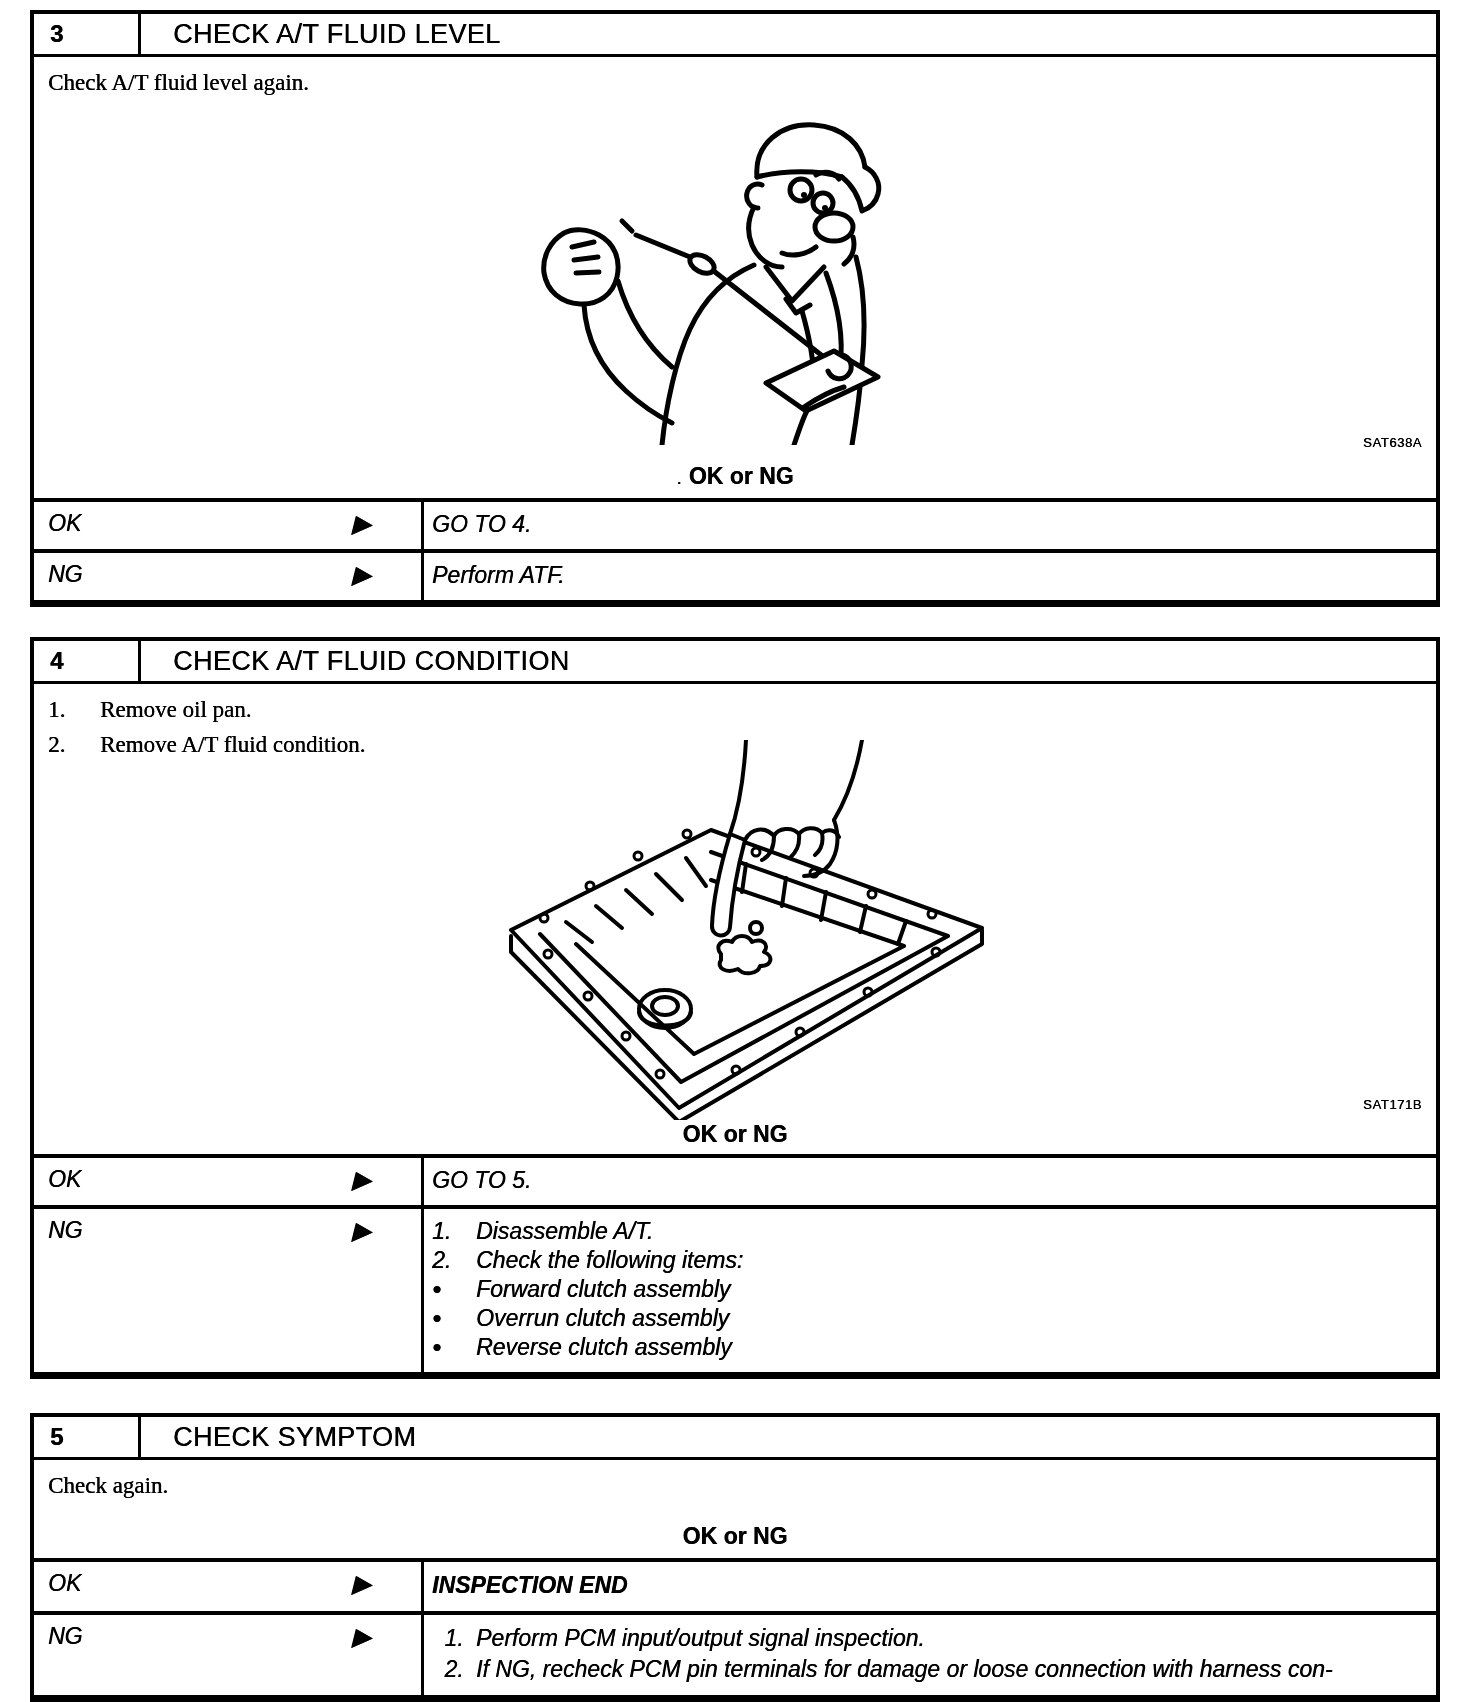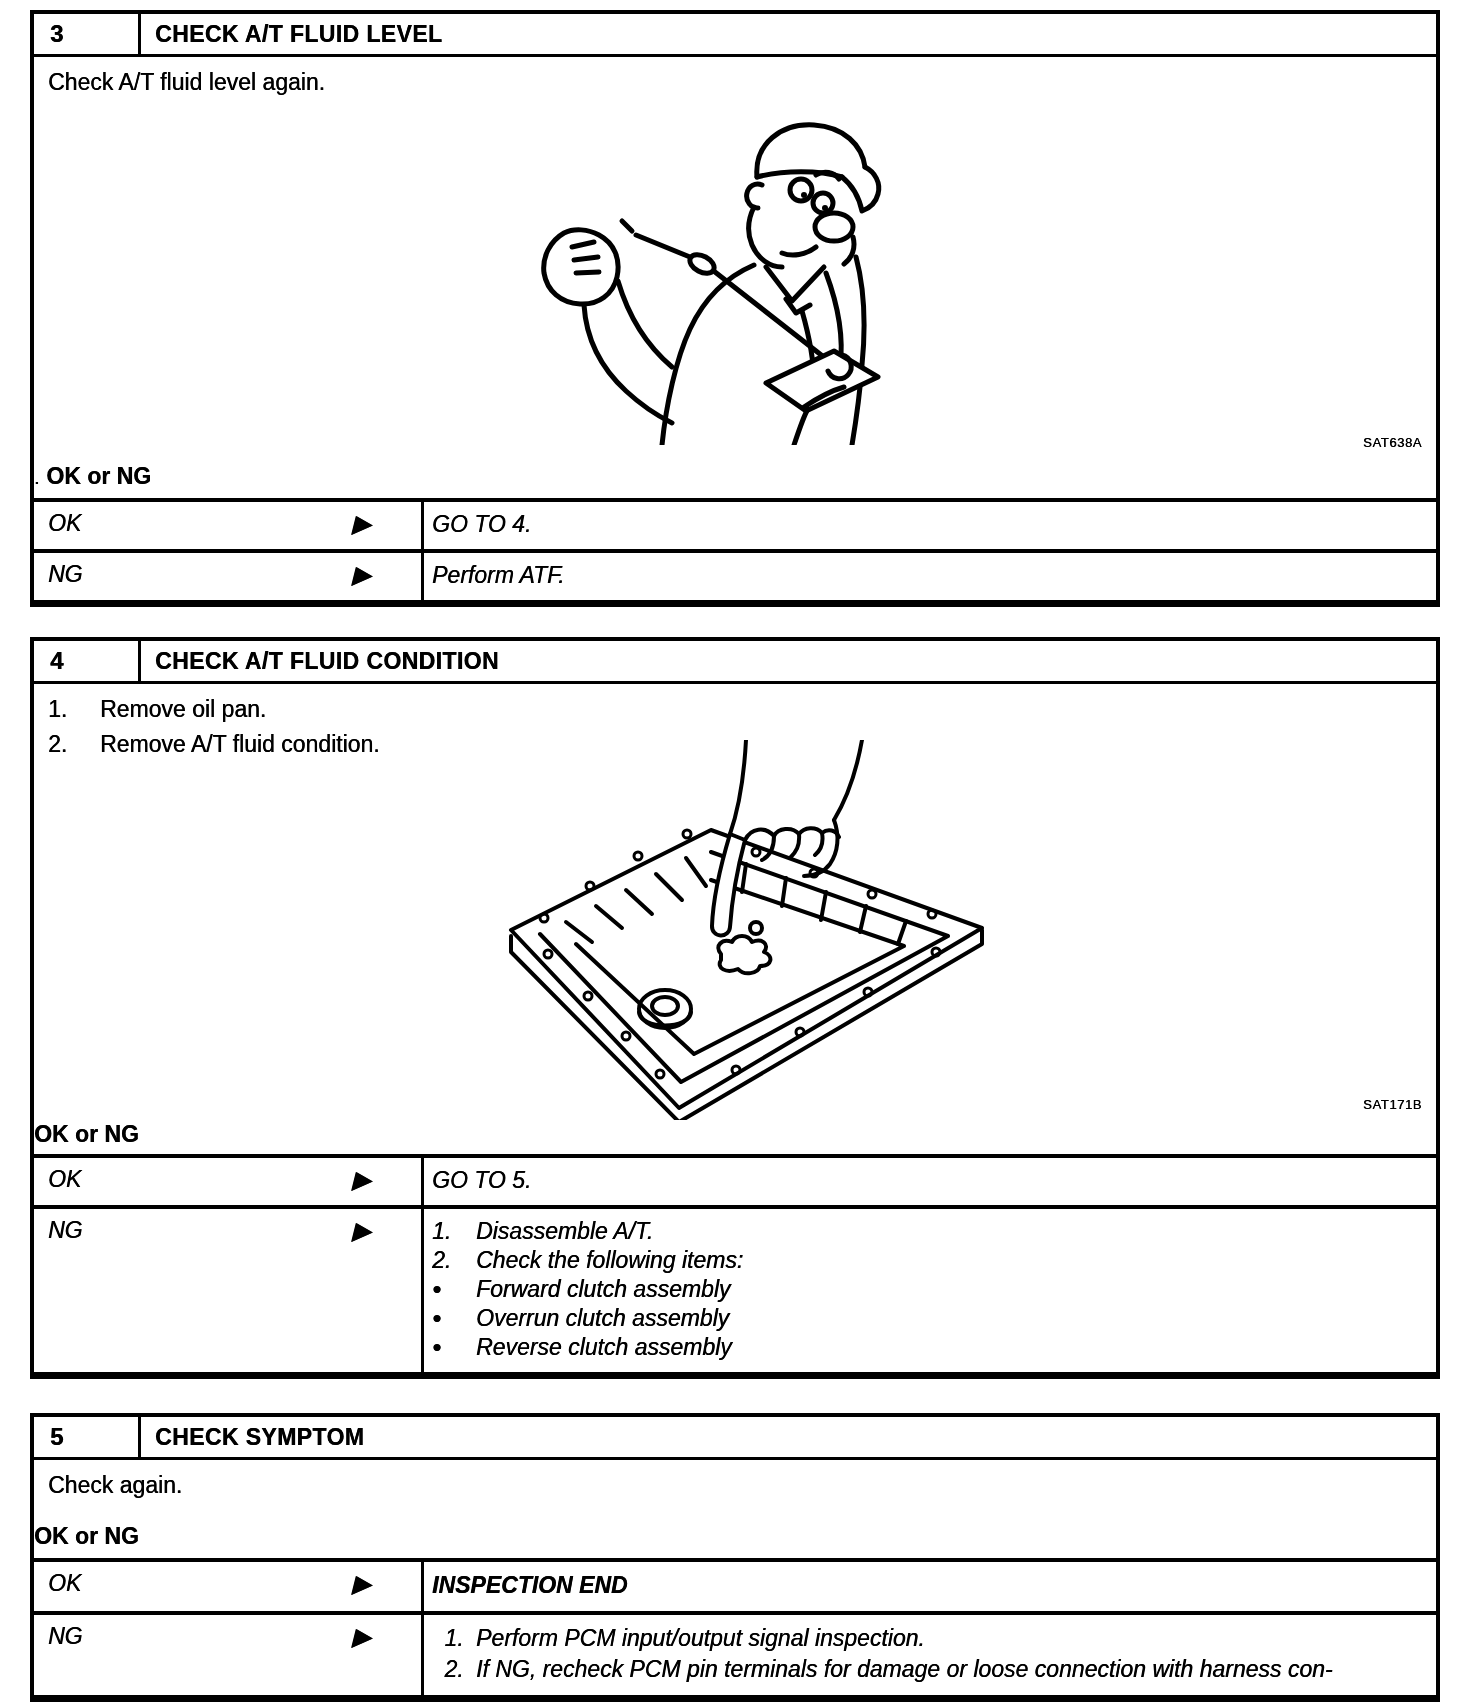--- a/index.html
+++ b/index.html
@@ -10,28 +10,28 @@
   }
   .qtable{
     position:absolute;left:30px;width:1402px;background:#fff;
     border:4px solid #000;border-bottom-width:7px;
   }
   .qhead{display:flex;height:40px;border-bottom:3px solid #000;align-items:stretch;}
   .qnum{
     width:88px;border-right:3px solid #000;display:flex;align-items:center;
     padding-left:16px;font-size:24px;font-weight:bold;
   }
-  .qtitle{display:flex;align-items:center;padding-left:14px;font-size:23px;font-weight:bold;letter-spacing:0.4px;}
+  .qtitle{display:flex;align-items:center;padding-left:32px;font-size:27px;font-weight:normal;letter-spacing:0.4px;}
   .qbody{position:relative;font-size:23px;}
   .intro{position:absolute;top:8px;left:14px;line-height:35px;}
-  .iline{display:flex;}
+  .iline{display:flex;font-family:Liberation Serif, serif;}
   .imk{display:inline-block;width:52px;flex:0 0 52px;}
   .illus{position:absolute;}
   .figlabel{position:absolute;right:14px;font-size:13px;letter-spacing:0.6px;}
-  .decision{position:absolute;left:0;width:100%;font-weight:bold;font-size:23px;}
+  .decision{position:absolute;left:0;width:100%;text-align:center;font-weight:bold;font-size:23px;}
   .dprefix{font-weight:normal;font-size:19px;margin-right:7px;}
   .qrow{display:flex;border-top:4px solid #000;font-size:23px;font-style:italic;}
   .result{
     width:390px;flex:0 0 390px;border-right:3px solid #000;
     display:flex;justify-content:space-between;align-items:flex-start;
     padding:8px 50px 8px 14px;box-sizing:border-box;
   }
   .arrow{font-size:25px;line-height:25px;margin-top:1px;}
   .action{flex:1;padding:8px 12px 10px 8px;}
   .aline{display:flex;line-height:29px;}

